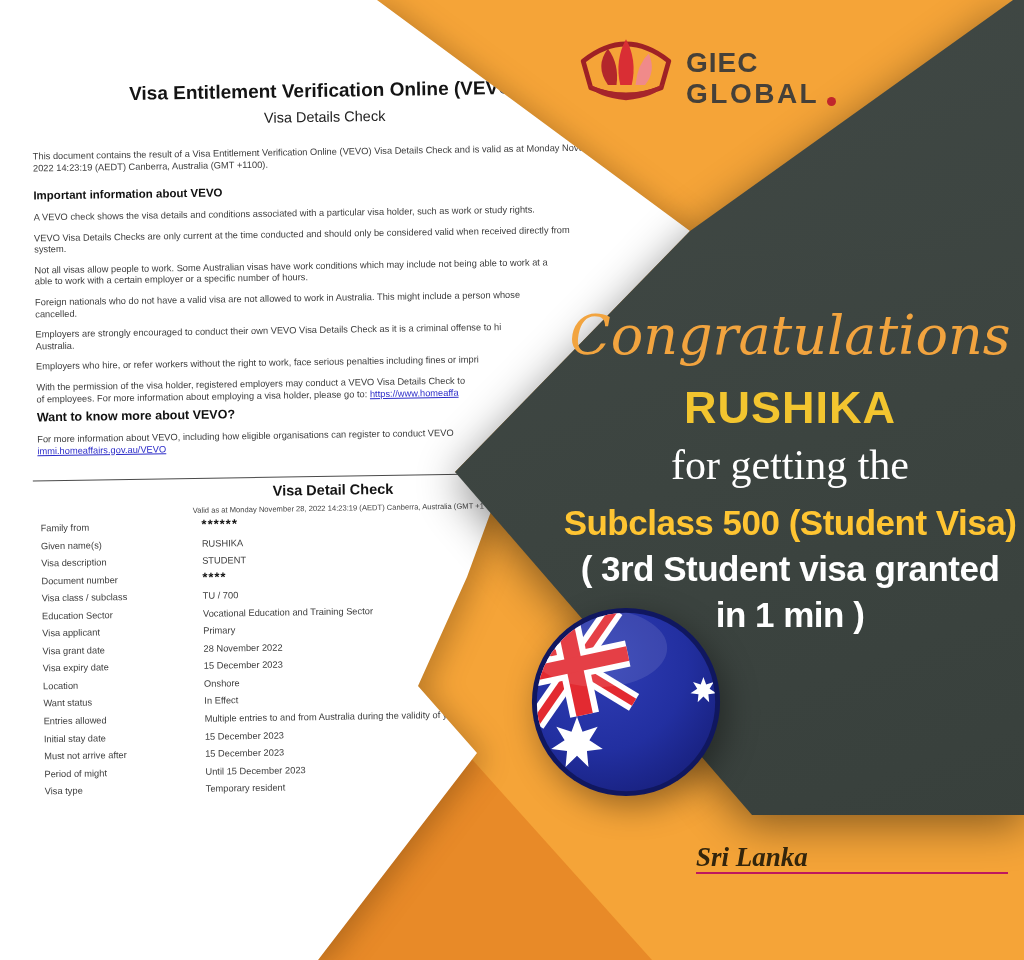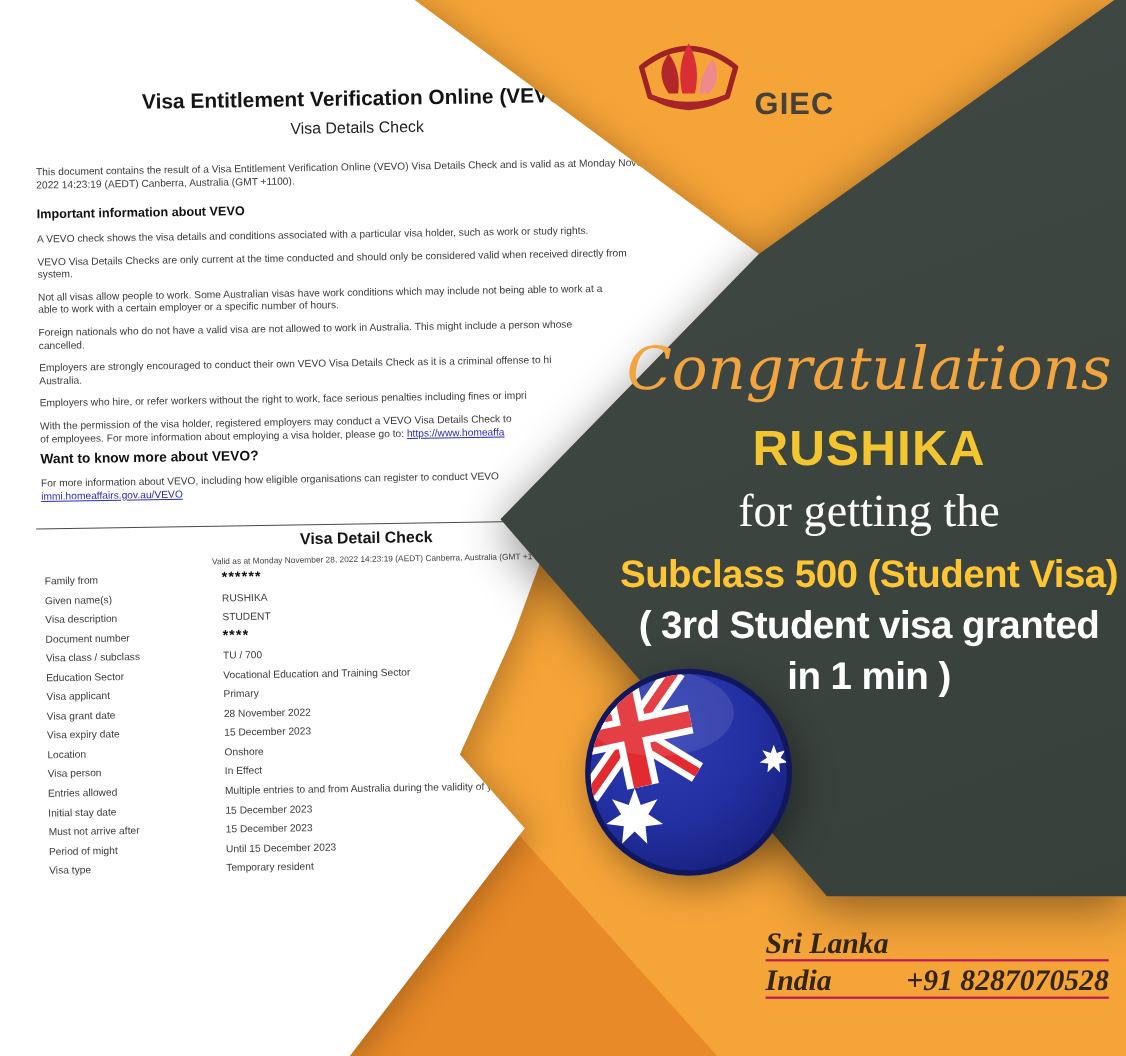--- a/index.html
+++ b/index.html
@@ -159,21 +159,21 @@
             </div>
             <div class="d-row">
               <span class="lab">Visa expiry date</span>
               <span class="val">15 December 2023</span>
             </div>
             <div class="d-row">
               <span class="lab">Location</span>
               <span class="val">Onshore</span>
             </div>
             <div class="d-row">
-              <span class="lab">Visa person</span>
+              <span class="lab">Want status</span>
               <span class="val">In Effect</span>
             </div>
             <div class="d-row">
               <span class="lab">Entries allowed</span>
               <span class="val">Multiple entries to and from Australia during the validity of your vis</span>
             </div>
             <div class="d-row">
               <span class="lab">Initial stay date</span>
               <span class="val">15 December 2023</span>
             </div>
@@ -203,20 +203,24 @@
       <svg width="96" height="78" viewBox="0 0 100 82">
         <path d="M5,37 Q50,1 95,37 L87,65 Q50,80 13,65 Z" fill="none" stroke="#9E2125" stroke-width="5" stroke-linejoin="round"></path>
         <path d="M31,62 Q17,42 31,24 Q43,40 40,62 Z" fill="#B3272B"></path>
         <path d="M50,14 Q62,36 56,62 L44,62 Q38,36 50,14 Z" fill="#D92E34"></path>
         <path d="M60,62 Q62,40 74,29 Q82,48 70,62 Z" fill="#F08A8A"></path>
         <path d="M10,61 Q50,80 90,61 Q82,75 50,78 Q18,75 10,61 Z" fill="#A6252B"></path>
       </svg>
     </span>
     <div class="logo-text">
       <div class="l1">GIEC</div>
+      <div class="l2">
+        <span>GLOBAL</span>
+        <span class="logo-dot"></span>
+      </div>
     </div>
   </div>
 
   <div class="promo">
     <div class="p-congrats">Congratulations</div>
     <div class="p-name">RUSHIKA</div>
     <div class="p-for">for getting the</div>
     <div class="p-sub">Subclass 500 (Student Visa)</div>
     <div class="p-g1">( 3rd Student visa granted</div>
     <div class="p-g2">in 1 min )</div>
@@ -251,19 +255,15 @@
         <polygon transform="translate(79,-12) scale(13.5)" fill="#ffffff" points="0,-1 0.208,-0.432 0.782,-0.623 0.468,-0.107 0.975,0.222 0.375,0.299 0.434,0.901 0,0.48 -0.434,0.901 -0.375,0.299 -0.975,0.222 -0.468,-0.107 -0.782,-0.623 -0.208,-0.432"></polygon>
         <ellipse cx="-28" cy="-55" rx="70" ry="40" fill="#ffffff" opacity="0.10"></ellipse>
       </g>
     </svg>
   </div>
 
   <div class="contacts" id="contacts">
       <div class="c-row">
         <span>Sri Lanka</span>
       </div>
-      <div class="c-row">
-        <span>India</span>
-        <span>+91 8287070528</span>
-      </div>
     </div>
 
 </div>
 
 </body></html>

